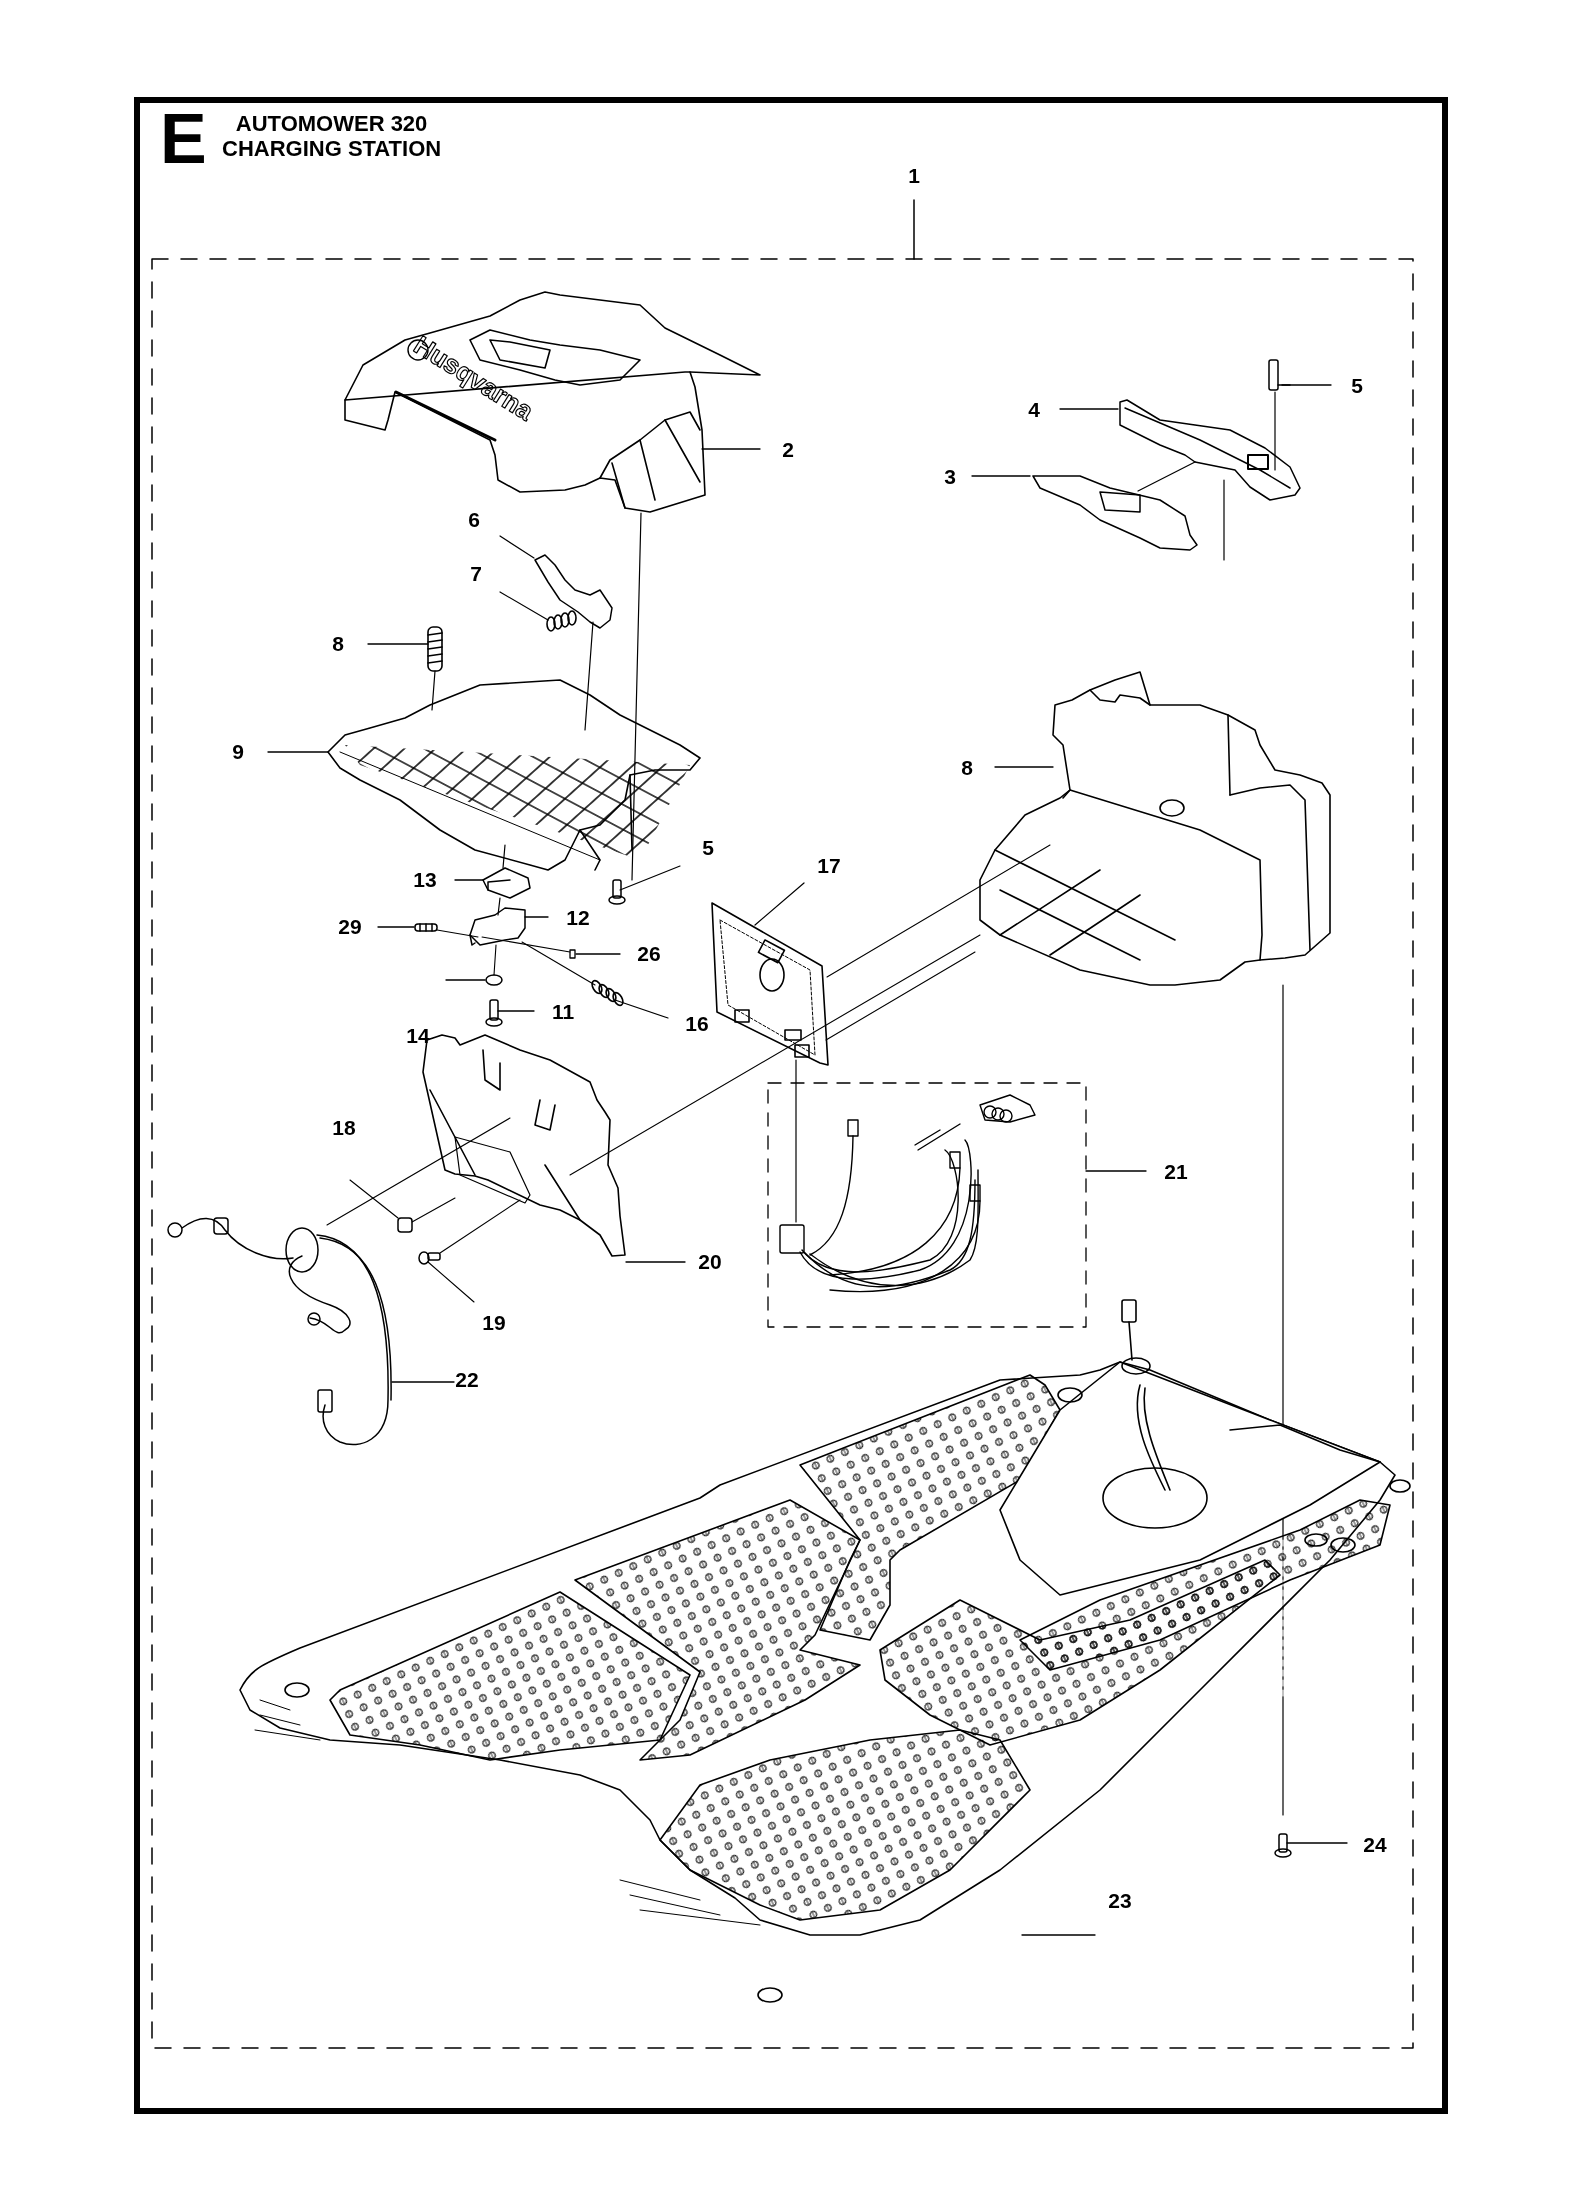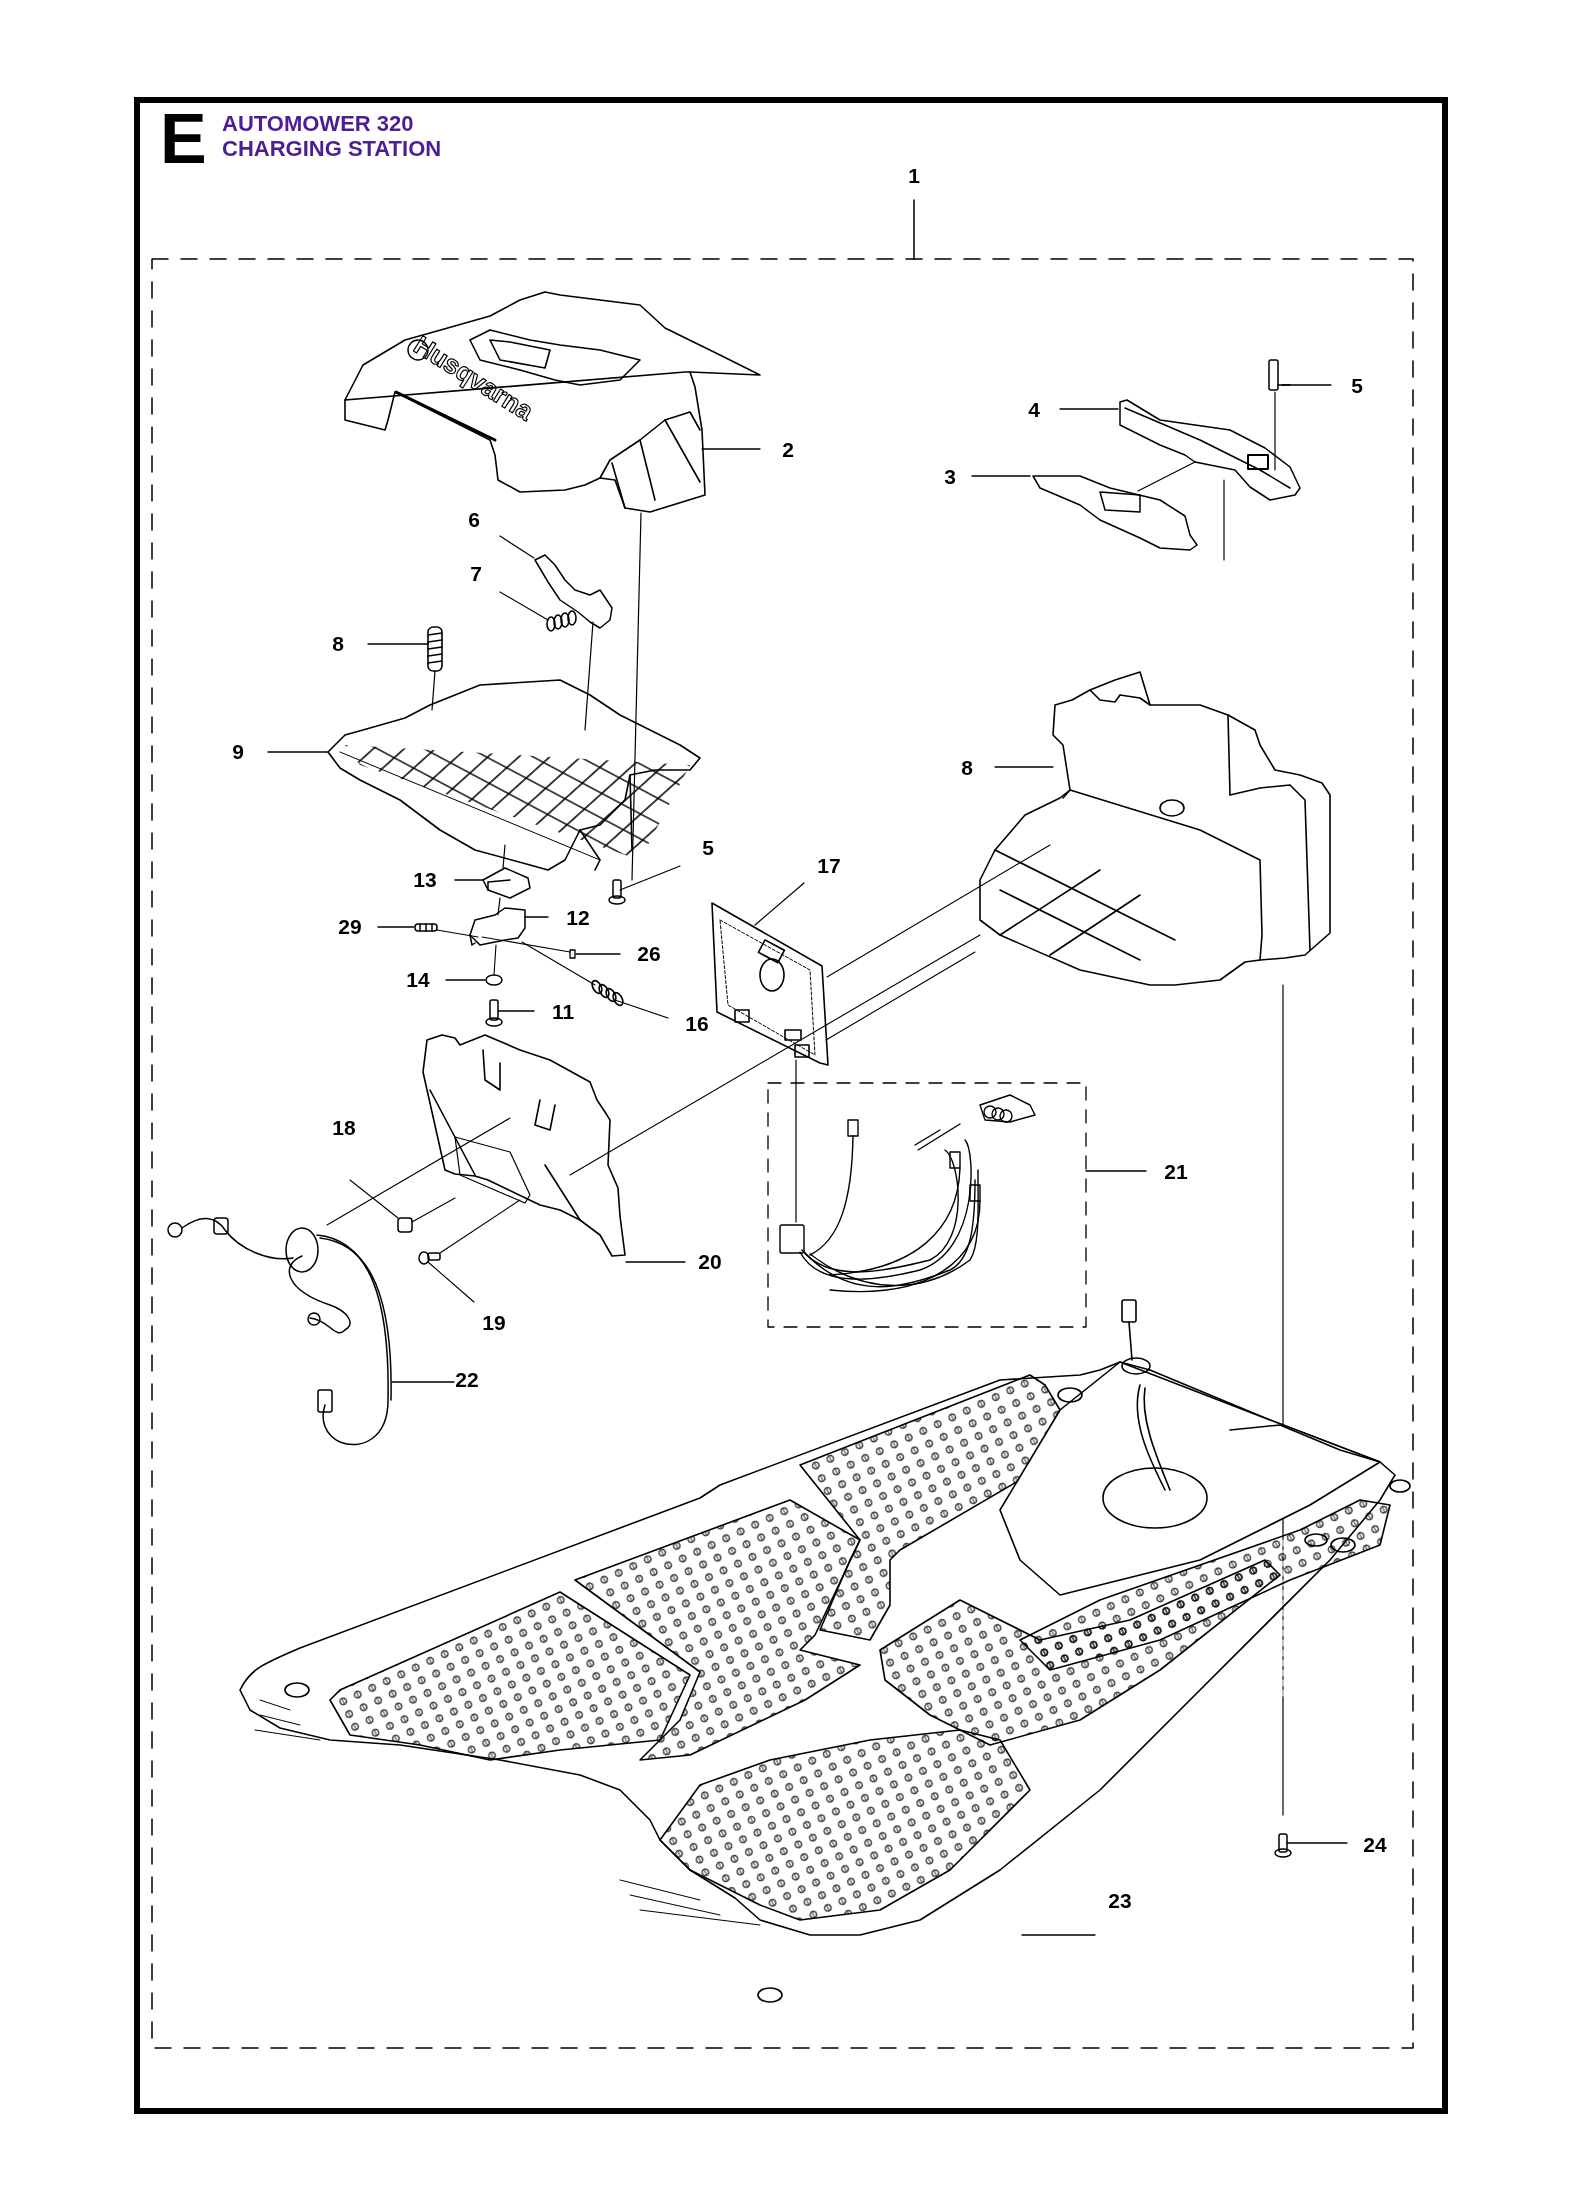--- a/index.html
+++ b/index.html
@@ -1,20 +1,20 @@
 <!DOCTYPE html>
 <html><head>
 <meta charset="utf-8">
 <style>
   html, body { margin: 0; padding: 0; background: #ffffff; }
   body { width: 1573px; height: 2204px; position: relative; overflow: hidden; font-family: "Liberation Sans", sans-serif; }
   #sheet { position: absolute; left: 0; top: 0; width: 1573px; height: 2204px; }
   .frame { position: absolute; left: 134px; top: 97px; width: 1302px; height: 2005px; border: 6px solid #000; box-sizing: content-box; }
   .section-letter { position: absolute; left: 160px; top: 104px; font-size: 70px; font-weight: bold; line-height: 70px; color: #000; }
-  .title { position: absolute; left: 222px; top: 111px; font-size: 22px; font-weight: bold; line-height: 25px; color: #4c1d95; }
+  .title { position: absolute; left: 222px; top: 111px; font-size: 22px; font-weight: bold; line-height: 25px; color: #000000; text-align: center; }
   .callout { position: absolute; font-size: 21px; font-weight: bold; color: #000; line-height: 22px; transform: translate(-50%, -50%); white-space: nowrap; }
   svg { position: absolute; left: 0; top: 0; }
 </style>
 </head>
 <body>
 
 <div id="sheet">
   <div class="frame"></div>
 
   <div class="section-letter">E</div>
@@ -280,21 +280,21 @@
   <div class="callout" style="left:1034px; top:410px;">4</div>
   <div class="callout" style="left:1357px; top:386px;">5</div>
   <div class="callout" style="left:474px; top:520px;">6</div>
   <div class="callout" style="left:476px; top:574px;">7</div>
   <div class="callout" style="left:338px; top:644px;">8</div>
   <div class="callout" style="left:238px; top:752px;">9</div>
   <div class="callout" style="left:708px; top:848px;">5</div>
   <div class="callout" style="left:967px; top:768px;">8</div>
   <div class="callout" style="left:578px; top:918px;">12</div>
   <div class="callout" style="left:425px; top:880px;text-align:center;">13</div>
-  <div class="callout" style="left:418px; top:980px;">14</div>
+  <div class="callout" style="left:418px; top:1036px;">14</div>
   <div class="callout" style="left:563px; top:1012px;">11</div>
   <div class="callout" style="left:697px; top:1024px;">16</div>
   <div class="callout" style="left:829px; top:866px;">17</div>
   <div class="callout" style="left:344px; top:1128px;">18</div>
   <div class="callout" style="left:494px; top:1323px;">19</div>
   <div class="callout" style="left:710px; top:1262px;">20</div>
   <div class="callout" style="left:1176px; top:1172px;">21</div>
   <div class="callout" style="left:467px; top:1380px;">22</div>
   <div class="callout" style="left:1120px; top:1901px;">23</div>
   <div class="callout" style="left:1375px; top:1845px;">24</div>

